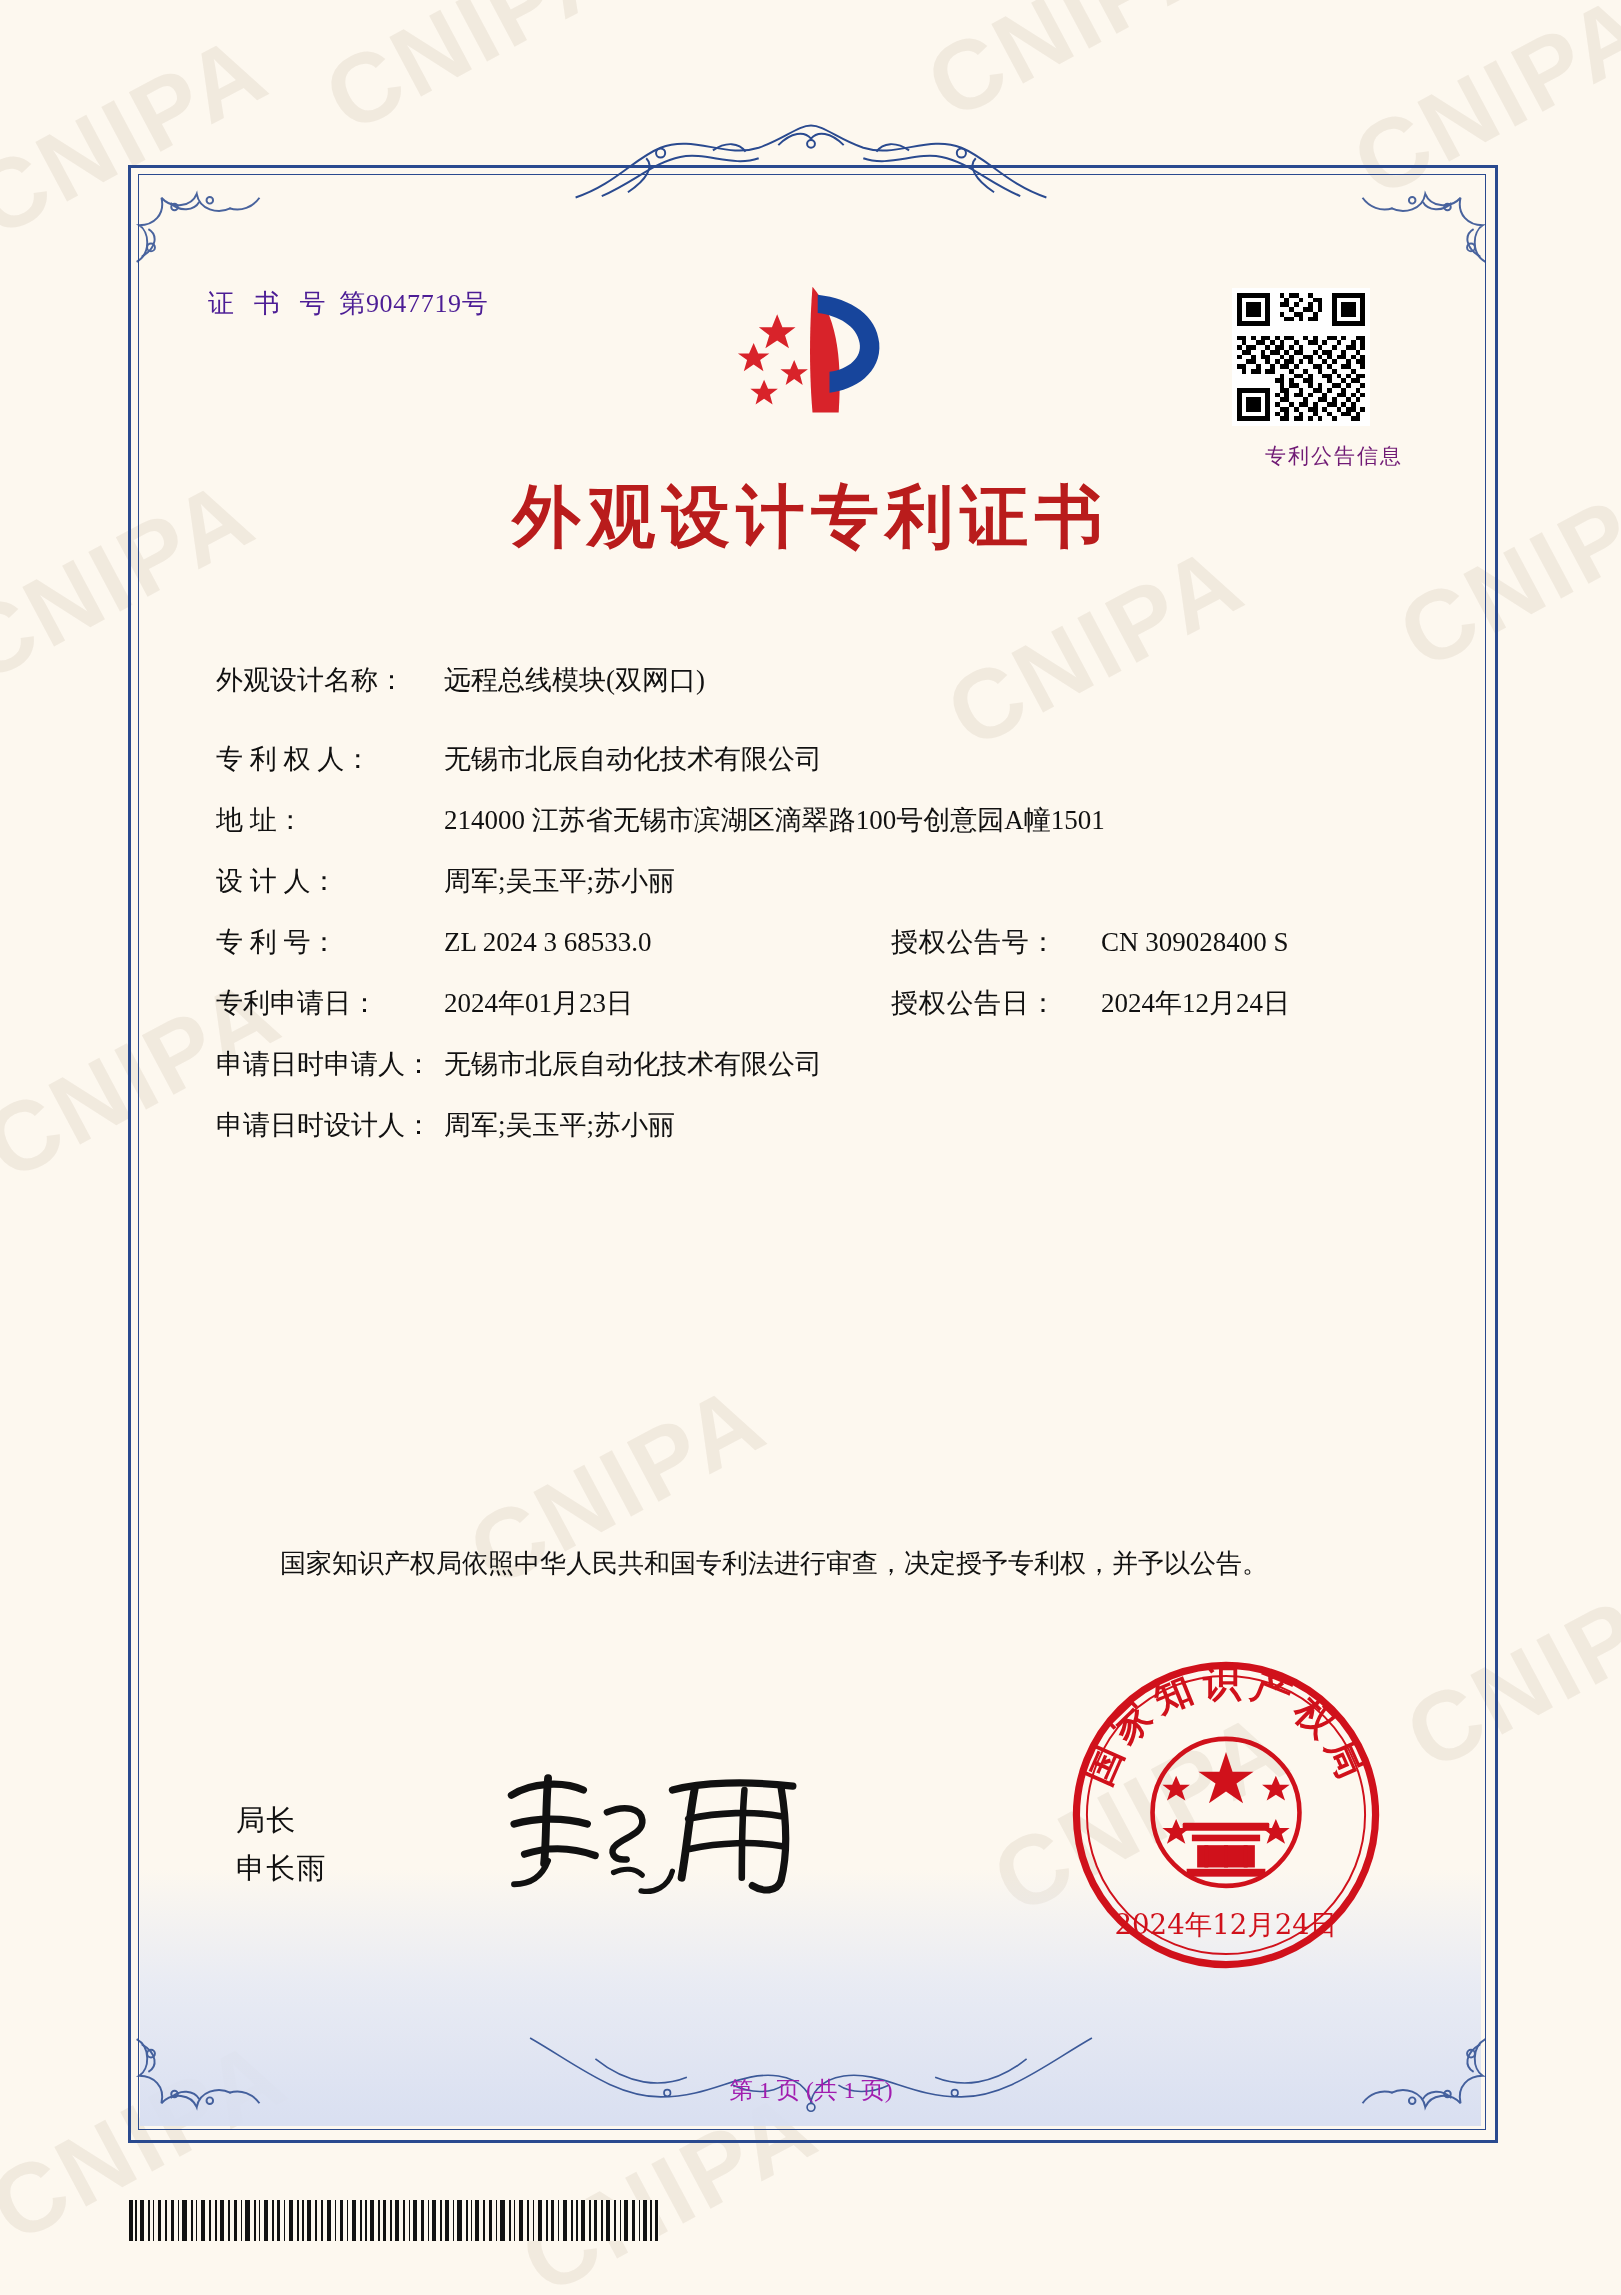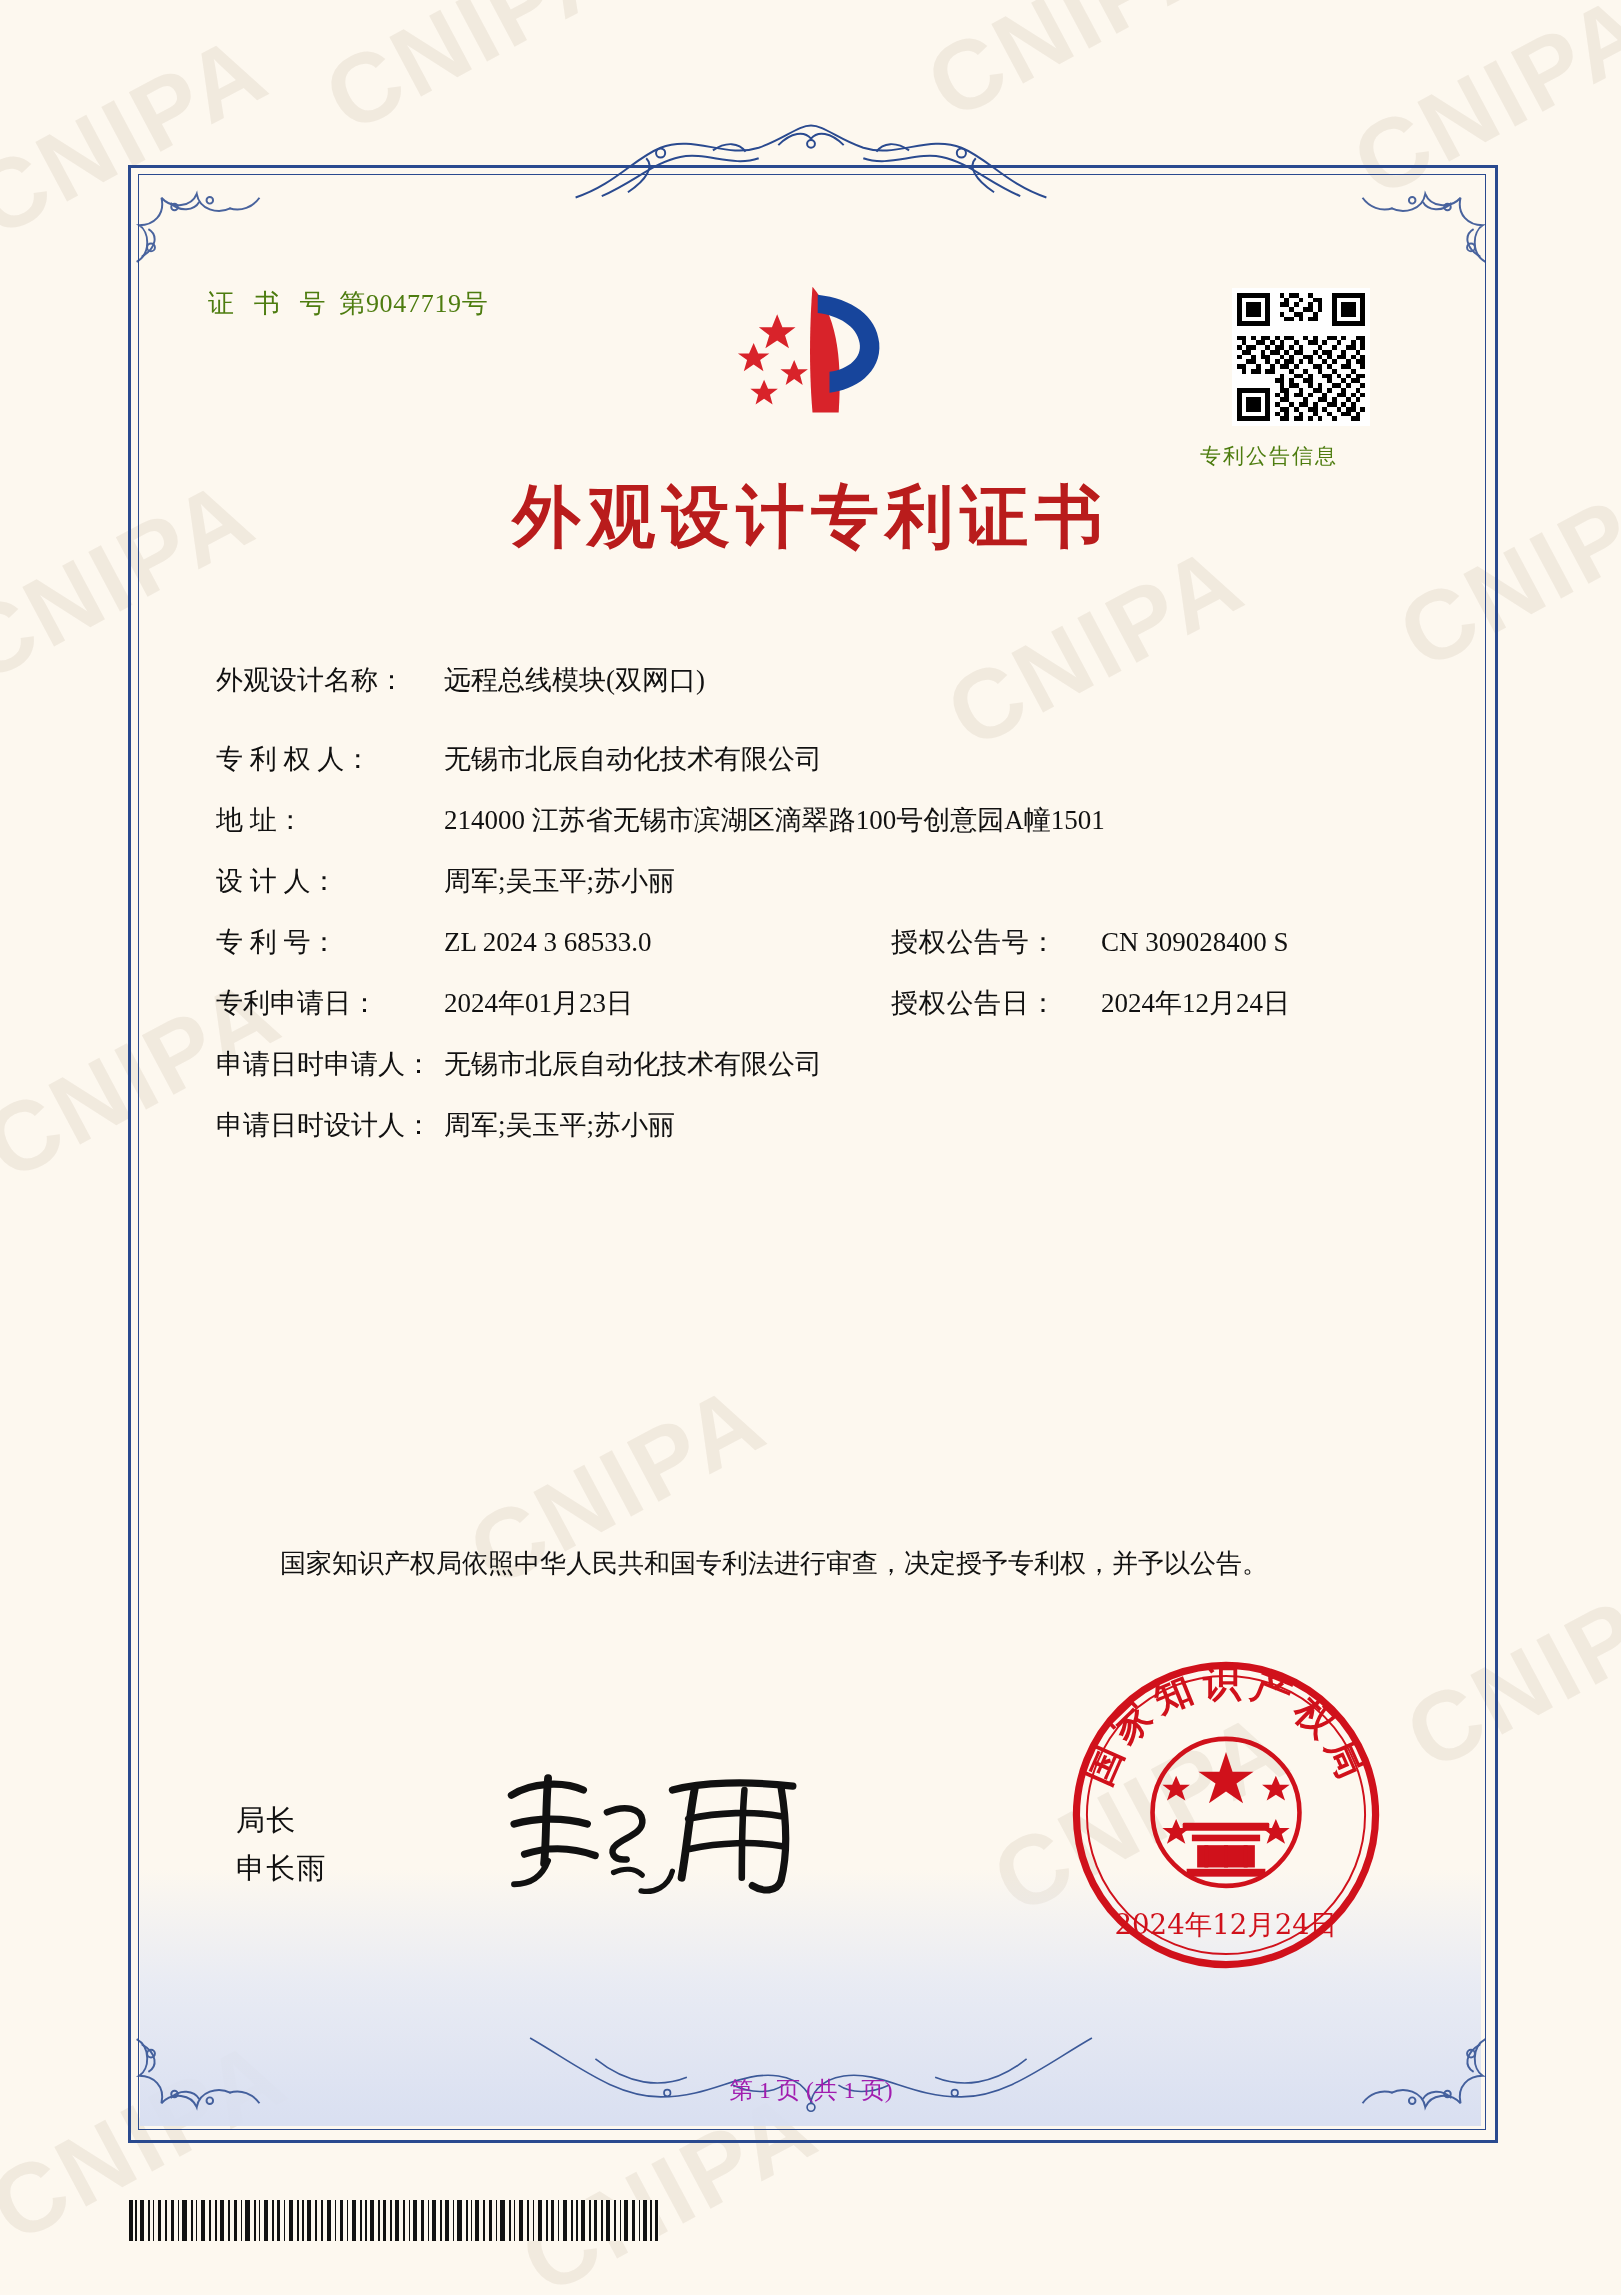--- a/index.html
+++ b/index.html
@@ -107,21 +107,21 @@
     position: absolute;
     inset: 0;
     z-index: 5;
   }
 
   .cert-no {
     position: absolute;
     left: 208px;
     top: 286px;
     font-size: 26px;
-    color: #4d7c0f;
+    color: #4c1d95;
     letter-spacing: 0.7px;
   }
   .cert-no .spaced { letter-spacing: 6.6px; }
 
   .emblem {
     position: absolute;
     left: 714px;
     top: 275px;
     width: 197px;
     height: 157px;
@@ -134,23 +134,23 @@
     top: 288px;
     width: 138px;
     height: 138px;
   }
   .qr-box svg { width: 100%; height: 100%; display: block; }
   .qr-caption {
     position: absolute;
     left: 1200px;
     top: 442px;
     width: 203px;
-    text-align: left;
+    text-align: right;
     font-size: 21px;
-    color: #4d7c0f;
+    color: #701a75;
     letter-spacing: 2px;
   }
 
   .main-title {
     position: absolute;
     left: 0; right: 0;
     top: 472px;
     text-align: center;
     font-size: 68px;
     font-weight: 700;

